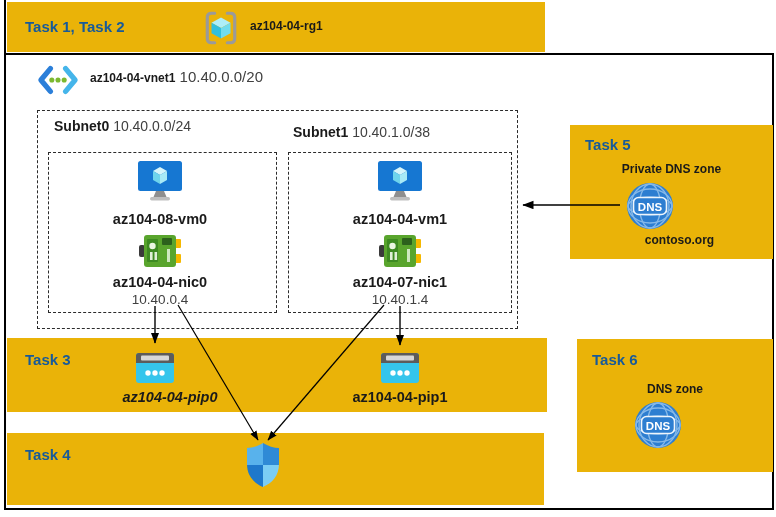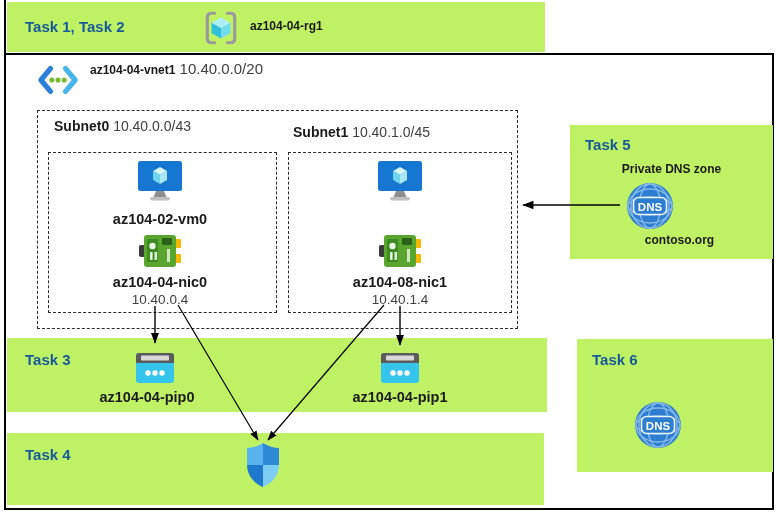--- a/index.html
+++ b/index.html
@@ -3,21 +3,21 @@
 <meta charset="utf-8">
 <style>
   * { margin:0; padding:0; box-sizing:border-box; }
   html,body { background:#fff; }
   #canvas {
     position:relative; width:776px; height:517px; background:#fff;
     font-family:"Liberation Sans", "DejaVu Sans", sans-serif; color:#1a1a1a;
     overflow:hidden;
   }
   .abs { position:absolute; }
-  .band { background:#bef264; }
+  .band { background:#eab308; }
   .tlabel { color:#175a9a; font-weight:bold; font-size:15px; }
   .bold15 { font-weight:bold; font-size:12px; }
   .bold14 { font-weight:bold; font-size:14.5px; }
   .muted { color:#404040; font-weight:normal; }
   .ctr { text-align:center; }
   .dashbox { border:1.5px dashed #2b2b2b; }
   #main-rect { left:4px; top:53px; width:770px; height:457px; border:2px solid #000; background:#fff; }
   #left-edge { left:4px; top:0; width:2px; height:53px; background:#000; }
   #arrow-overlay { left:0; top:0; width:776px; height:517px; pointer-events:none; z-index:30; }
   .icon { display:block; }
@@ -44,48 +44,48 @@
 
   <div class="abs" id="main-rect"></div>
 
   <svg class="abs icon" style="left:36px; top:61px; z-index:2;" width="44" height="38" viewBox="0 0 44 40">
     <polyline points="14,8 4,20 14,32" fill="none" stroke="#2b7fd9" stroke-width="5.5" stroke-linecap="round" stroke-linejoin="round"></polyline>
     <polyline points="30,8 40,20 30,32" fill="none" stroke="#45b5ea" stroke-width="5.5" stroke-linecap="round" stroke-linejoin="round"></polyline>
     <circle cx="15.5" cy="20" r="2.7" fill="#7cb82f"></circle>
     <circle cx="22" cy="20" r="2.7" fill="#7cb82f"></circle>
     <circle cx="28.5" cy="20" r="2.7" fill="#7cb82f"></circle>
   </svg>
-  <div class="abs" style="left:90px; top:60px; font-size:15px; z-index:2;">
+  <div class="abs" style="left:90px; top:68px; font-size:15px; z-index:2;">
     <span class="bold15">az104-04-vnet1</span>
     <span class="muted">10.40.0.0/20</span>
   </div>
 
   <div class="abs dashbox" style="left:37px; top:110px; width:481px; height:219px; z-index:1;"></div>
 
   <div class="abs" style="left:54px; top:118px; font-size:14px; z-index:2;">
     <span style="font-weight:bold;">Subnet0</span>
-    <span class="muted">10.40.0.0/43</span>
+    <span class="muted">10.40.0.0/24</span>
   </div>
   <div class="abs dashbox" style="left:48px; top:152px; width:229px; height:161px; z-index:1;"></div>
 
   <div class="abs" style="left:293px; top:124px; font-size:14px; z-index:2;">
     <span style="font-weight:bold;margin-top:20px;">Subnet1</span>
-    <span class="muted">10.40.1.0/45</span>
+    <span class="muted">10.40.1.0/38</span>
   </div>
   <div class="abs dashbox" style="left:288px; top:152px; width:224px; height:161px; z-index:1;"></div>
 
   <svg class="abs icon" style="left:136px; top:158px; z-index:2;" width="48" height="46" viewBox="0 0 48 44">
     <rect x="2" y="2" width="44" height="30" rx="2.5" fill="#1677d2"></rect>
     <polygon points="24,8 31,12 24,16 17,12" fill="#d6f5fb"></polygon>
     <polygon points="17,12 24,16 24,25 17,21" fill="#6fd4ec"></polygon>
     <polygon points="31,12 24,16 24,25 31,21" fill="#a8e9f6"></polygon>
     <polygon points="20,32 28,32 30.5,38 17.5,38" fill="#8f8f8f"></polygon>
     <rect x="14" y="38" width="20" height="3.5" rx="1.7" fill="#bfbfbf"></rect>
   </svg>
-  <div class="abs ctr bold14" style="left:60px; top:211px; width:200px; z-index:2;">az104-02-vm0</div>
+  <div class="abs ctr bold14" style="left:60px; top:211px; width:200px; z-index:2;">az104-08-vm0</div>
   <svg class="abs icon" style="left:139px; top:233px; z-index:2;" width="42" height="36" viewBox="0 0 42 36">
     <rect x="0" y="12" width="6" height="12" rx="2" fill="#3a3a3a"></rect>
     <rect x="36" y="6" width="6" height="9" rx="1" fill="#f5b800"></rect>
     <rect x="36" y="21" width="6" height="9" rx="1" fill="#f5b800"></rect>
     <rect x="5" y="2" width="32" height="32" rx="3" fill="#59a52d"></rect>
     <rect x="8" y="6" width="11" height="23" rx="1" fill="#3d8a22"></rect>
     <circle cx="13.5" cy="13" r="3.2" fill="#eaf6e2"></circle>
     <rect x="11" y="19" width="2.6" height="8" fill="#dff0d8"></rect>
     <rect x="15.5" y="19" width="2.6" height="8" fill="#dff0d8"></rect>
     <rect x="23" y="5" width="10" height="7" rx="1" fill="#2c611c"></rect>
@@ -95,33 +95,34 @@
   <div class="abs ctr muted" style="left:60px; top:292px; width:200px; font-size:13.5px; z-index:2;">10.40.0.4</div>
 
   <svg class="abs icon" style="left:376px; top:158px; z-index:2;" width="48" height="46" viewBox="0 0 48 44">
     <rect x="2" y="2" width="44" height="30" rx="2.5" fill="#1677d2"></rect>
     <polygon points="24,8 31,12 24,16 17,12" fill="#d6f5fb"></polygon>
     <polygon points="17,12 24,16 24,25 17,21" fill="#6fd4ec"></polygon>
     <polygon points="31,12 24,16 24,25 31,21" fill="#a8e9f6"></polygon>
     <polygon points="20,32 28,32 30.5,38 17.5,38" fill="#8f8f8f"></polygon>
     <rect x="14" y="38" width="20" height="3.5" rx="1.7" fill="#bfbfbf"></rect>
   </svg>
+  <div class="abs ctr bold14" style="left:300px; top:211px; width:200px; z-index:2;">az104-04-vm1</div>
   <svg class="abs icon" style="left:379px; top:233px; z-index:2;" width="42" height="36" viewBox="0 0 42 36">
     <rect x="0" y="12" width="6" height="12" rx="2" fill="#3a3a3a"></rect>
     <rect x="36" y="6" width="6" height="9" rx="1" fill="#f5b800"></rect>
     <rect x="36" y="21" width="6" height="9" rx="1" fill="#f5b800"></rect>
     <rect x="5" y="2" width="32" height="32" rx="3" fill="#59a52d"></rect>
     <rect x="8" y="6" width="11" height="23" rx="1" fill="#3d8a22"></rect>
     <circle cx="13.5" cy="13" r="3.2" fill="#eaf6e2"></circle>
     <rect x="11" y="19" width="2.6" height="8" fill="#dff0d8"></rect>
     <rect x="15.5" y="19" width="2.6" height="8" fill="#dff0d8"></rect>
     <rect x="23" y="5" width="10" height="7" rx="1" fill="#2c611c"></rect>
     <rect x="28" y="16" width="3" height="13" fill="#cfe8c0"></rect>
   </svg>
-  <div class="abs ctr bold14" style="left:300px; top:274px; width:200px; z-index:2;">az104-08-nic1</div>
+  <div class="abs ctr bold14" style="left:300px; top:274px; width:200px; z-index:2;">az104-07-nic1</div>
   <div class="abs ctr muted" style="left:300px; top:292px; width:200px; font-size:13.5px; z-index:2;">10.40.1.4</div>
 
   <div class="abs band" style="left:570px; top:125px; width:203px; height:134px; z-index:2;">
     <span class="abs tlabel" style="left:15px; top:11px;">Task 5</span>
     <div class="abs ctr bold15" style="left:0; top:37px; width:203px;">Private DNS zone</div>
     <svg class="abs icon" style="left:56px; top:57px;" width="48" height="48" viewBox="0 0 48 48">
       <circle cx="24" cy="24" r="23" fill="#2d7ed1"></circle>
       <g fill="none" stroke="#85b8e8" stroke-width="1.4">
         <ellipse cx="24" cy="24" rx="10.5" ry="22"></ellipse>
         <ellipse cx="24" cy="24" rx="19" ry="22"></ellipse>
@@ -137,34 +138,35 @@
   <div class="abs band" style="left:7px; top:338px; width:540px; height:74px; z-index:2;">
     <span class="abs tlabel" style="left:18px; top:13px;">Task 3</span>
     <svg class="abs icon" style="left:128px; top:9px;" width="40" height="38" viewBox="0 0 40 38">
       <rect x="1" y="6" width="38" height="30" rx="3" fill="#35c5ec"></rect>
       <path d="M4 6 H36 Q39 6 39 9 V16 H1 V9 Q1 6 4 6 Z" fill="#5c5c5c"></path>
       <rect x="6" y="8.5" width="28" height="5" rx="1" fill="#d8d8d8"></rect>
       <circle cx="13" cy="26" r="2.7" fill="#fff"></circle>
       <circle cx="20" cy="26" r="2.7" fill="#fff"></circle>
       <circle cx="27" cy="26" r="2.7" fill="#fff"></circle>
     </svg>
-    <div class="abs ctr bold14" style="left:60px; top:51px; width:160px;">az104-04-pip0</div>
+    <div class="abs ctr bold14" style="left:83px; top:51px; width:160px;font-style:italic;">az104-04-pip0</div>
     <svg class="abs icon" style="left:373px; top:9px;" width="40" height="38" viewBox="0 0 40 38">
       <rect x="1" y="6" width="38" height="30" rx="3" fill="#35c5ec"></rect>
       <path d="M4 6 H36 Q39 6 39 9 V16 H1 V9 Q1 6 4 6 Z" fill="#5c5c5c"></path>
       <rect x="6" y="8.5" width="28" height="5" rx="1" fill="#d8d8d8"></rect>
       <circle cx="13" cy="26" r="2.7" fill="#fff"></circle>
       <circle cx="20" cy="26" r="2.7" fill="#fff"></circle>
       <circle cx="27" cy="26" r="2.7" fill="#fff"></circle>
     </svg>
     <div class="abs ctr bold14" style="left:308px; top:51px; width:170px;">az104-04-pip1</div>
   </div>
 
   <div class="abs band" style="left:577px; top:339px; width:196px; height:133px; z-index:2;">
     <span class="abs tlabel" style="left:15px; top:12px;">Task 6</span>
+    <div class="abs ctr bold15" style="left:0; top:43px; width:196px;">DNS zone</div>
     <svg class="abs icon" style="left:57px; top:62px;" width="48" height="48" viewBox="0 0 48 48">
       <circle cx="24" cy="24" r="23" fill="#2d7ed1"></circle>
       <g fill="none" stroke="#85b8e8" stroke-width="1.4">
         <ellipse cx="24" cy="24" rx="10.5" ry="22"></ellipse>
         <ellipse cx="24" cy="24" rx="19" ry="22"></ellipse>
         <ellipse cx="24" cy="24" rx="22" ry="9"></ellipse>
         <ellipse cx="24" cy="24" rx="22" ry="17"></ellipse>
       </g>
       <rect x="7.5" y="15.5" width="33" height="17" rx="5" fill="#2d7ed1" stroke="#eef5fc" stroke-width="1.6"></rect>
       <text x="24" y="28.5" text-anchor="middle" font-size="11.5" font-weight="bold" fill="#ffffff">DNS</text>

